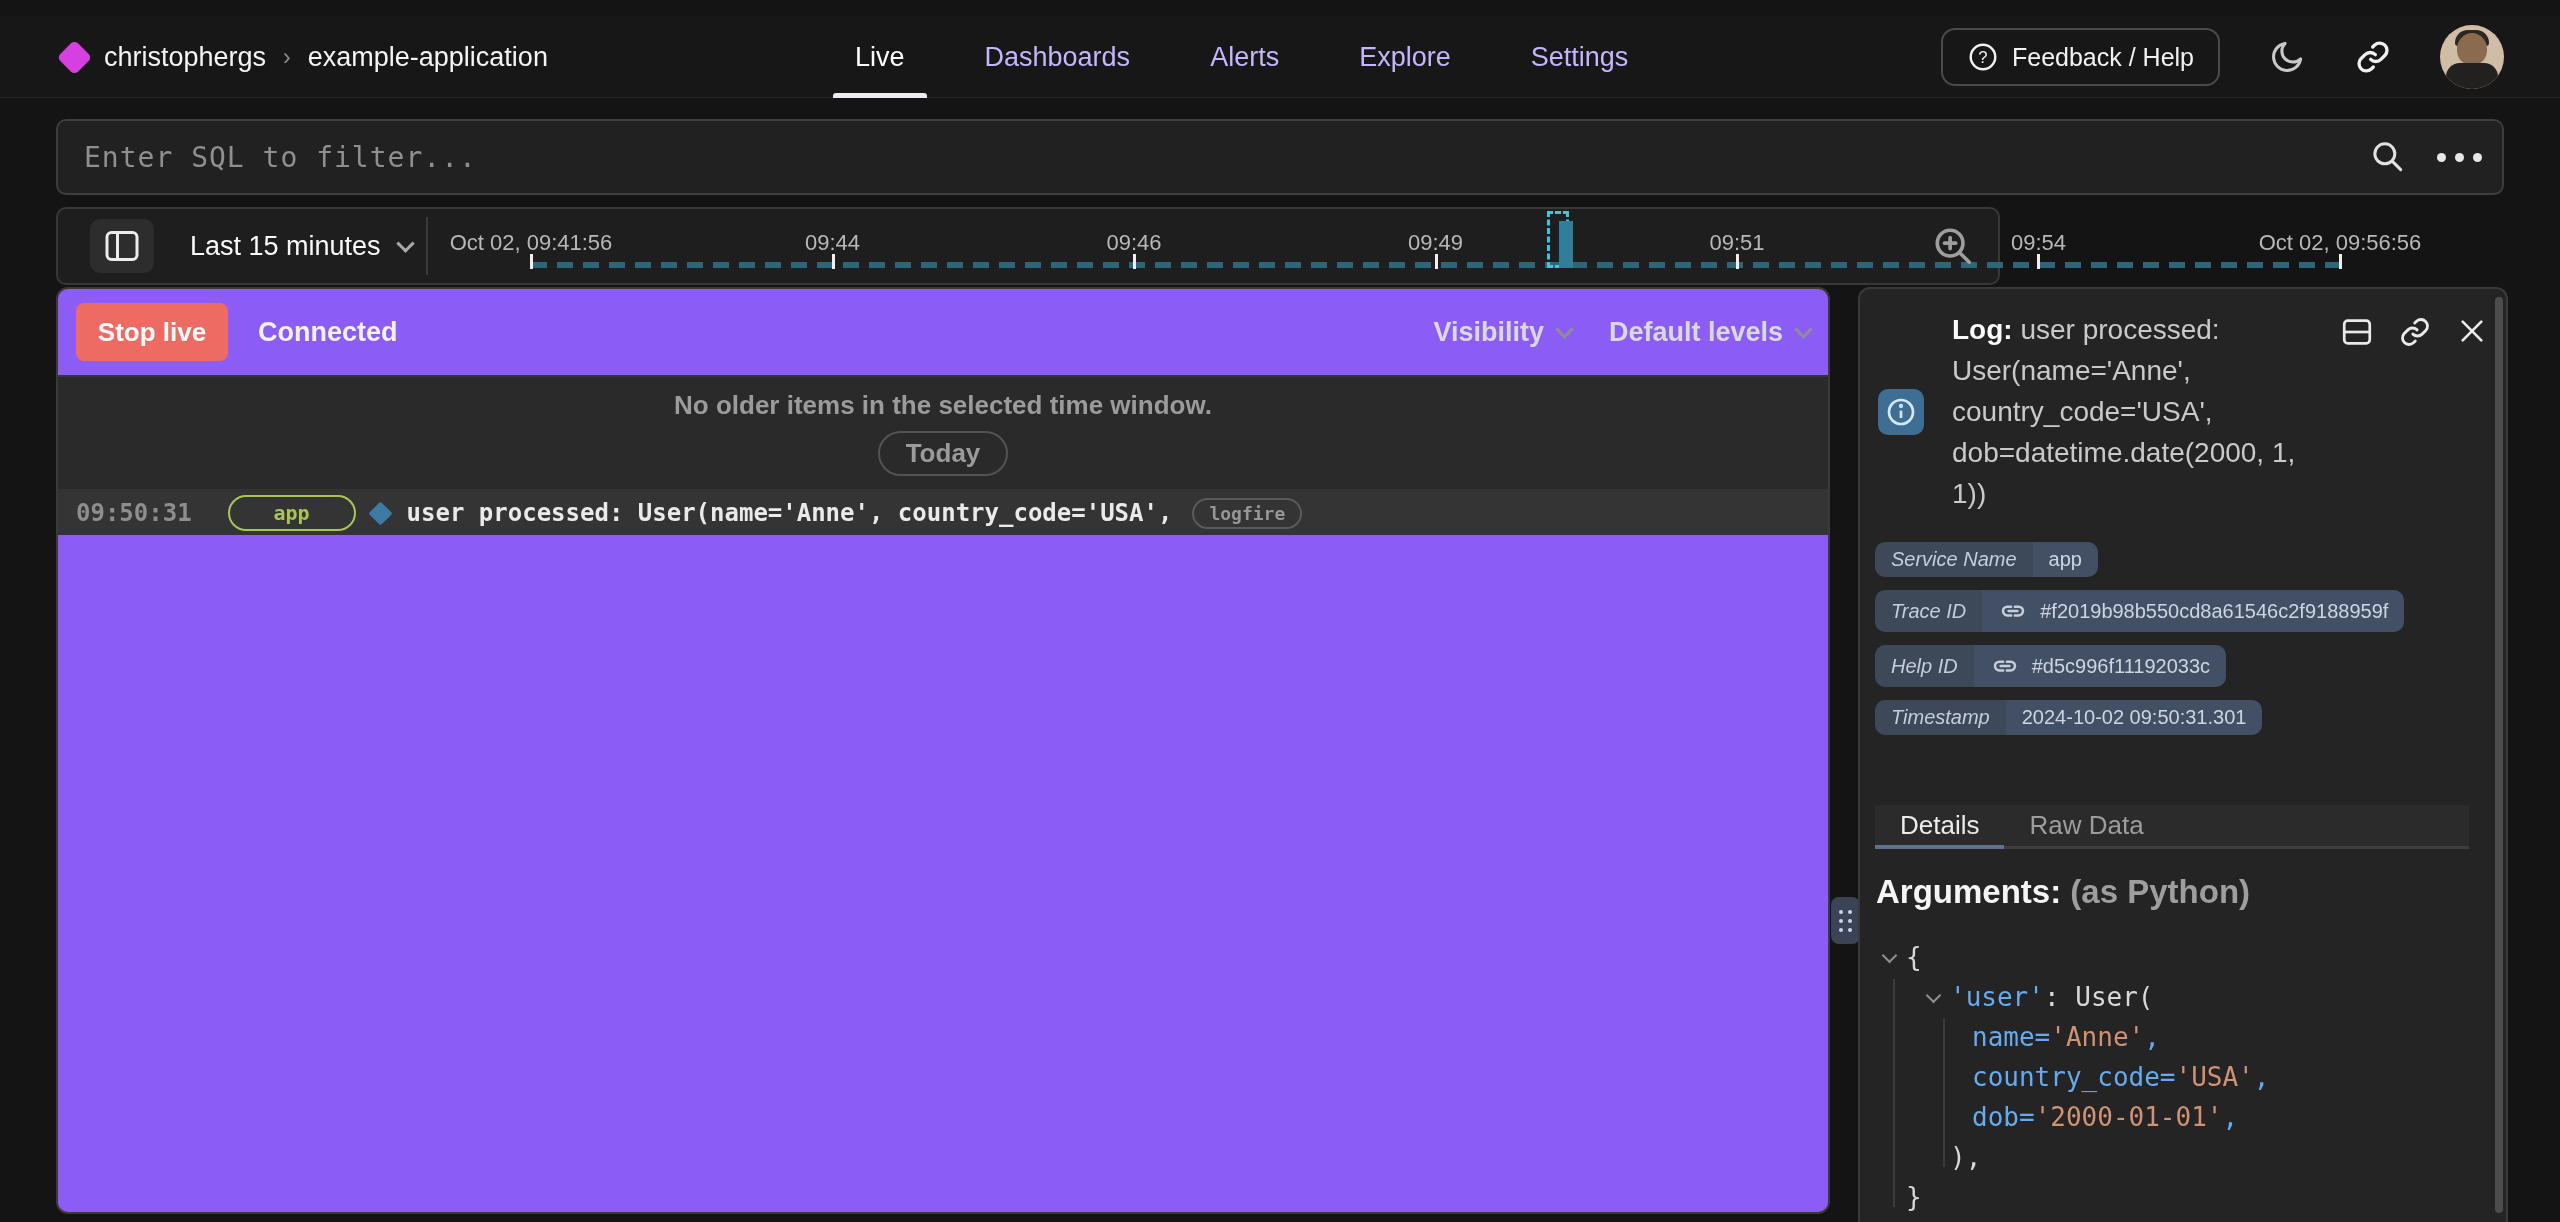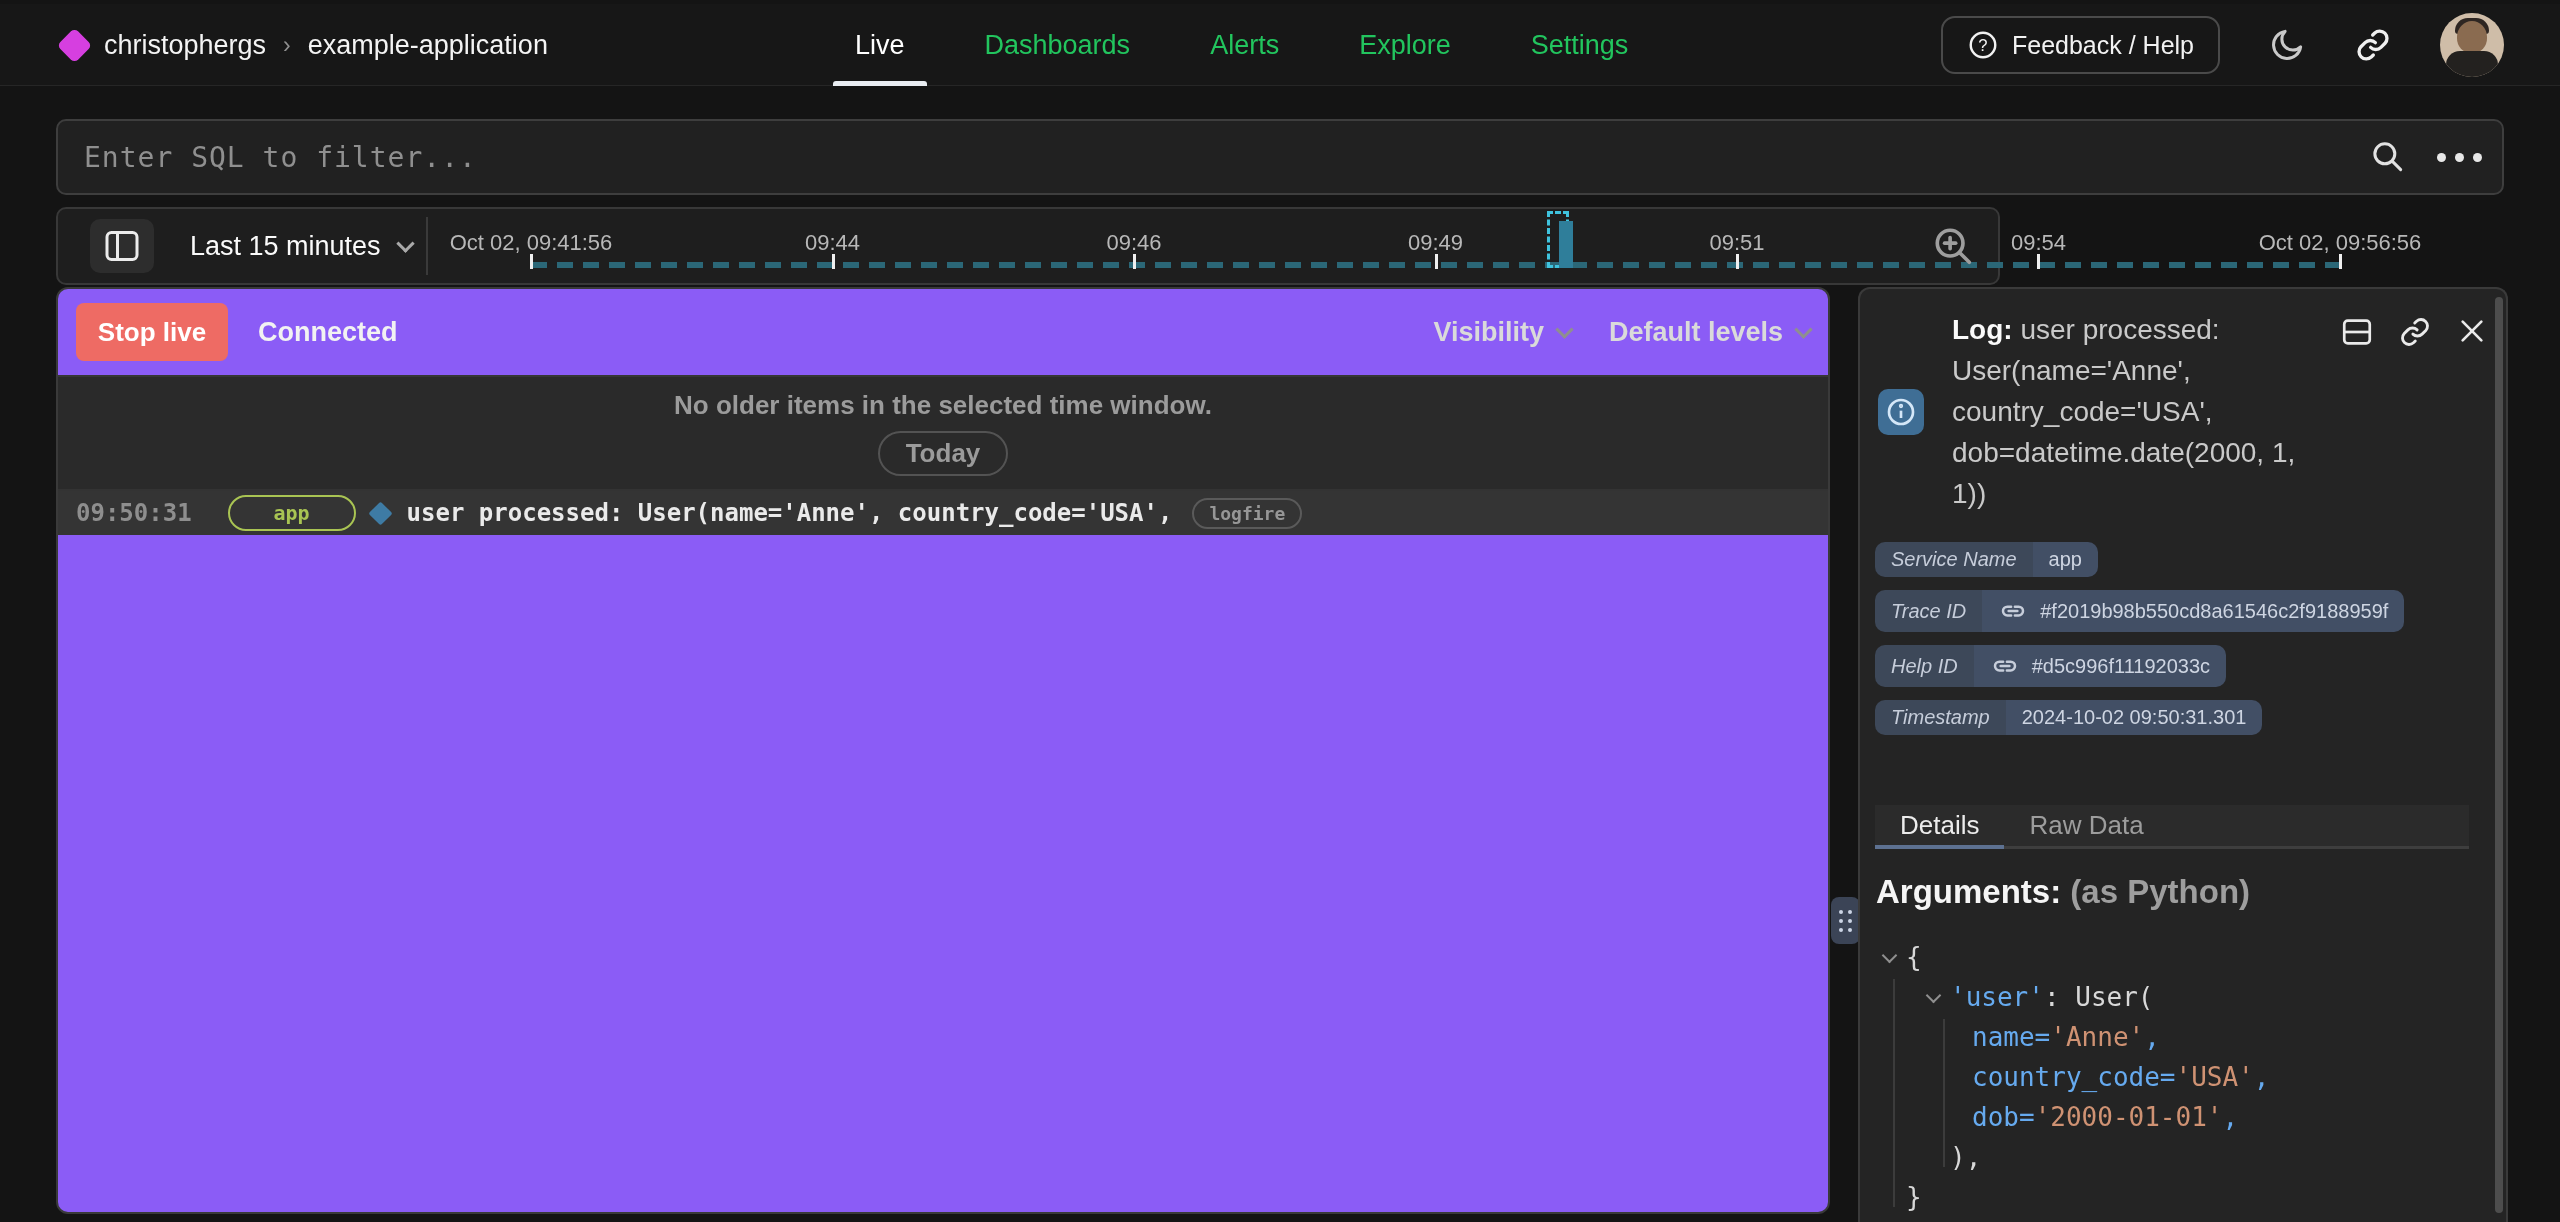--- a/index.html
+++ b/index.html
@@ -9,26 +9,26 @@
     background:#141414;
     font-family:"Liberation Sans", sans-serif;
     color:#e8e8e8;
     --accent:#d63fe0; --red:#ee6b64; --green:#a9c453; --diamond:#3e7ba4;
     --teal:#2b6777; --cyan:#3fc3de; --chiplabel:#3d4859; --chipvalue:#424f65;
     --infobg:#3f6e95; --key:#66aaef; --str:#cf9273; --tabline:#5d7191;
   }
   .mono { font-family:"DejaVu Sans Mono", monospace; }
 
   
-  .nav { position:absolute; top:4px; left:0; right:0; height:82px; background:#171717; border-bottom:1px solid #262626; }
+  .nav { position:absolute; top:16px; left:0; right:0; height:82px; background:#171717; border-bottom:1px solid #262626; }
   .logo { position:absolute; left:62px; top:29px; width:25px; height:25px; background:var(--accent); transform:rotate(45deg); border-radius:5px; }
   .breadcrumb { position:absolute; left:104px; top:0; height:82px; display:flex; align-items:center; gap:17px; font-size:27px; color:#f4f4f4; }
   .crumb-sep { color:#8f8f8f; font-size:23px; }
   .nav-tabs { position:absolute; left:833px; top:0; height:82px; display:flex; gap:36px; }
-  .nav-tab { display:flex; align-items:center; padding:0 22px; font-size:27px; color:#22c55e; position:relative; cursor:pointer; white-space:nowrap; }
+  .nav-tab { display:flex; align-items:center; padding:0 22px; font-size:27px; color:#c4b5fd; position:relative; cursor:pointer; white-space:nowrap; }
   .nav-tab.active { color:#ffffff; }
   .nav-tab.active::after { content:""; position:absolute; left:0; right:0; bottom:0; height:5px; background:#e9edf2; border-radius:3px 3px 0 0; }
   .nav-right { position:absolute; right:56px; top:0; height:82px; display:flex; align-items:center; gap:48px; }
   .feedback-btn { display:flex; align-items:center; gap:13px; height:58px; padding:0 24px; border:2px solid #4a4a4a; border-radius:14px; font-size:25px; color:#f2f2f2; cursor:pointer; }
   .icon-btn { display:flex; align-items:center; justify-content:center; cursor:pointer; }
   .avatar { position:relative; width:64px; height:64px; border-radius:50%; overflow:hidden; background:#cfbda8; }
   .avatar .head { position:absolute; left:17px; top:8px; width:30px; height:32px; border-radius:50% 50% 45% 45%; background:#8a6b50; }
   .avatar .hair { position:absolute; left:15px; top:5px; width:34px; height:16px; border-radius:16px 16px 4px 4px; background:#2e2622; }
   .avatar .torso { position:absolute; left:6px; top:38px; width:52px; height:30px; border-radius:14px 14px 0 0; background:#23211f; }
 

